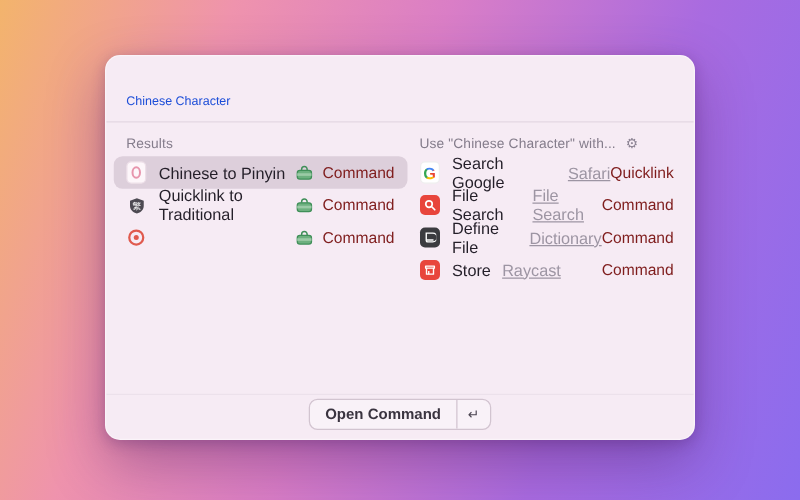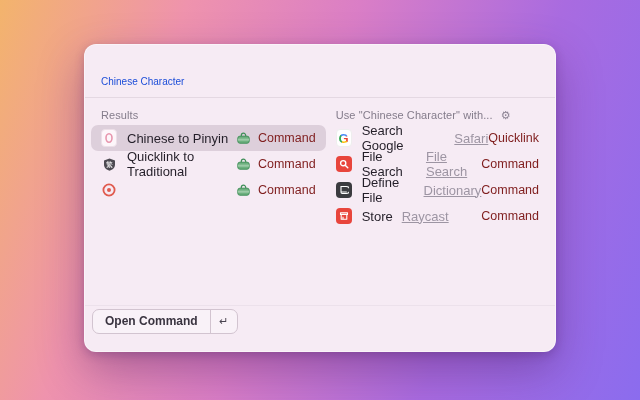--- a/index.html
+++ b/index.html
@@ -36,22 +36,22 @@
   .row-icon{width:16px;height:16px;flex:0 0 16px;margin-right:10px;display:flex;align-items:center;justify-content:center;}
   .row-icon svg{display:block;}
   .icon-tile{width:16px;height:16px;border-radius:4px;display:flex;align-items:center;justify-content:center;}
   .title{font-size:13px;color:#241f29;}
   .subtitle{font-size:13px;color:#9d95a3;margin-left:9px;text-decoration:underline;}
   .spacer{flex:1 1 auto;}
   .accessory-icon{width:15px;height:15px;margin-right:7px;display:none;}
   .accessory-icon.show{display:block;}
   .accessory{font-size:12.5px;color:#7f1d1d;}
   .footer{
-    flex:0 0 30px;display:flex;align-items:center;justify-content:flex-start;
-    padding:0 7px 15px 7px;border-top:1px solid rgba(90,70,95,.06);
+    flex:0 0 30px;display:flex;align-items:center;justify-content:center;
+    padding:0 7px 5px 7px;border-top:1px solid rgba(90,70,95,.06);
   }
   .open-btn{
     display:flex;align-items:center;height:23px;
     border:1px solid #d2c4d0;border-radius:7px;background:rgba(255,255,255,.35);
     overflow:hidden;cursor:pointer;
   }
   .open-btn-label{font-size:12px;font-weight:700;color:#3a3440;padding:0 12px;}
   .open-btn-key{
     width:26px;height:100%;display:flex;align-items:center;justify-content:center;
     border-left:1px solid #d2c4d0;font-size:11px;color:#4a4450;

